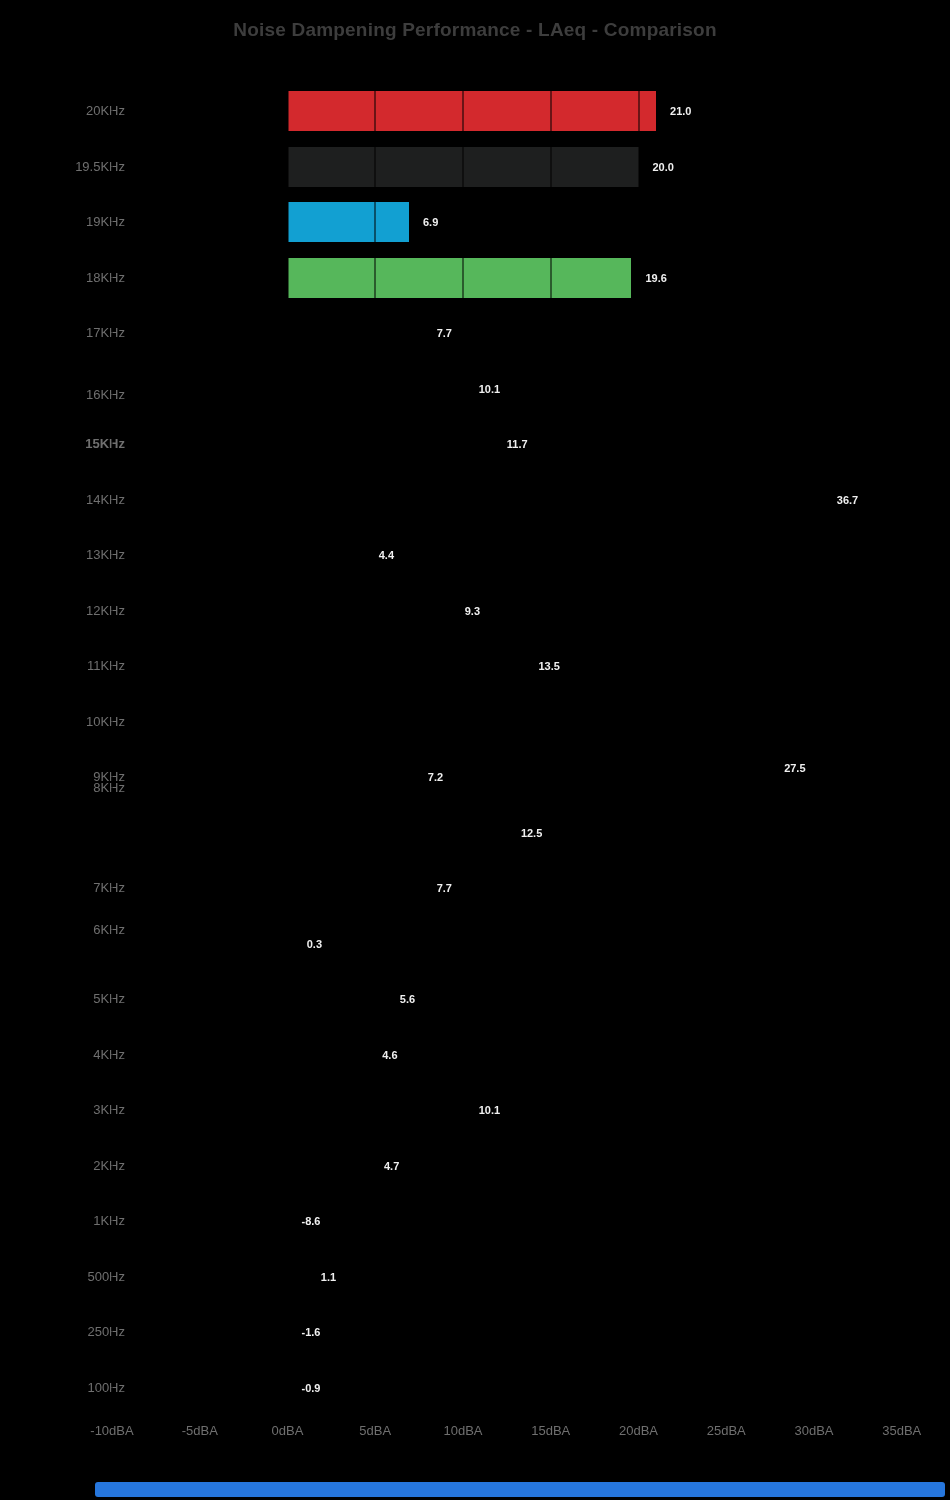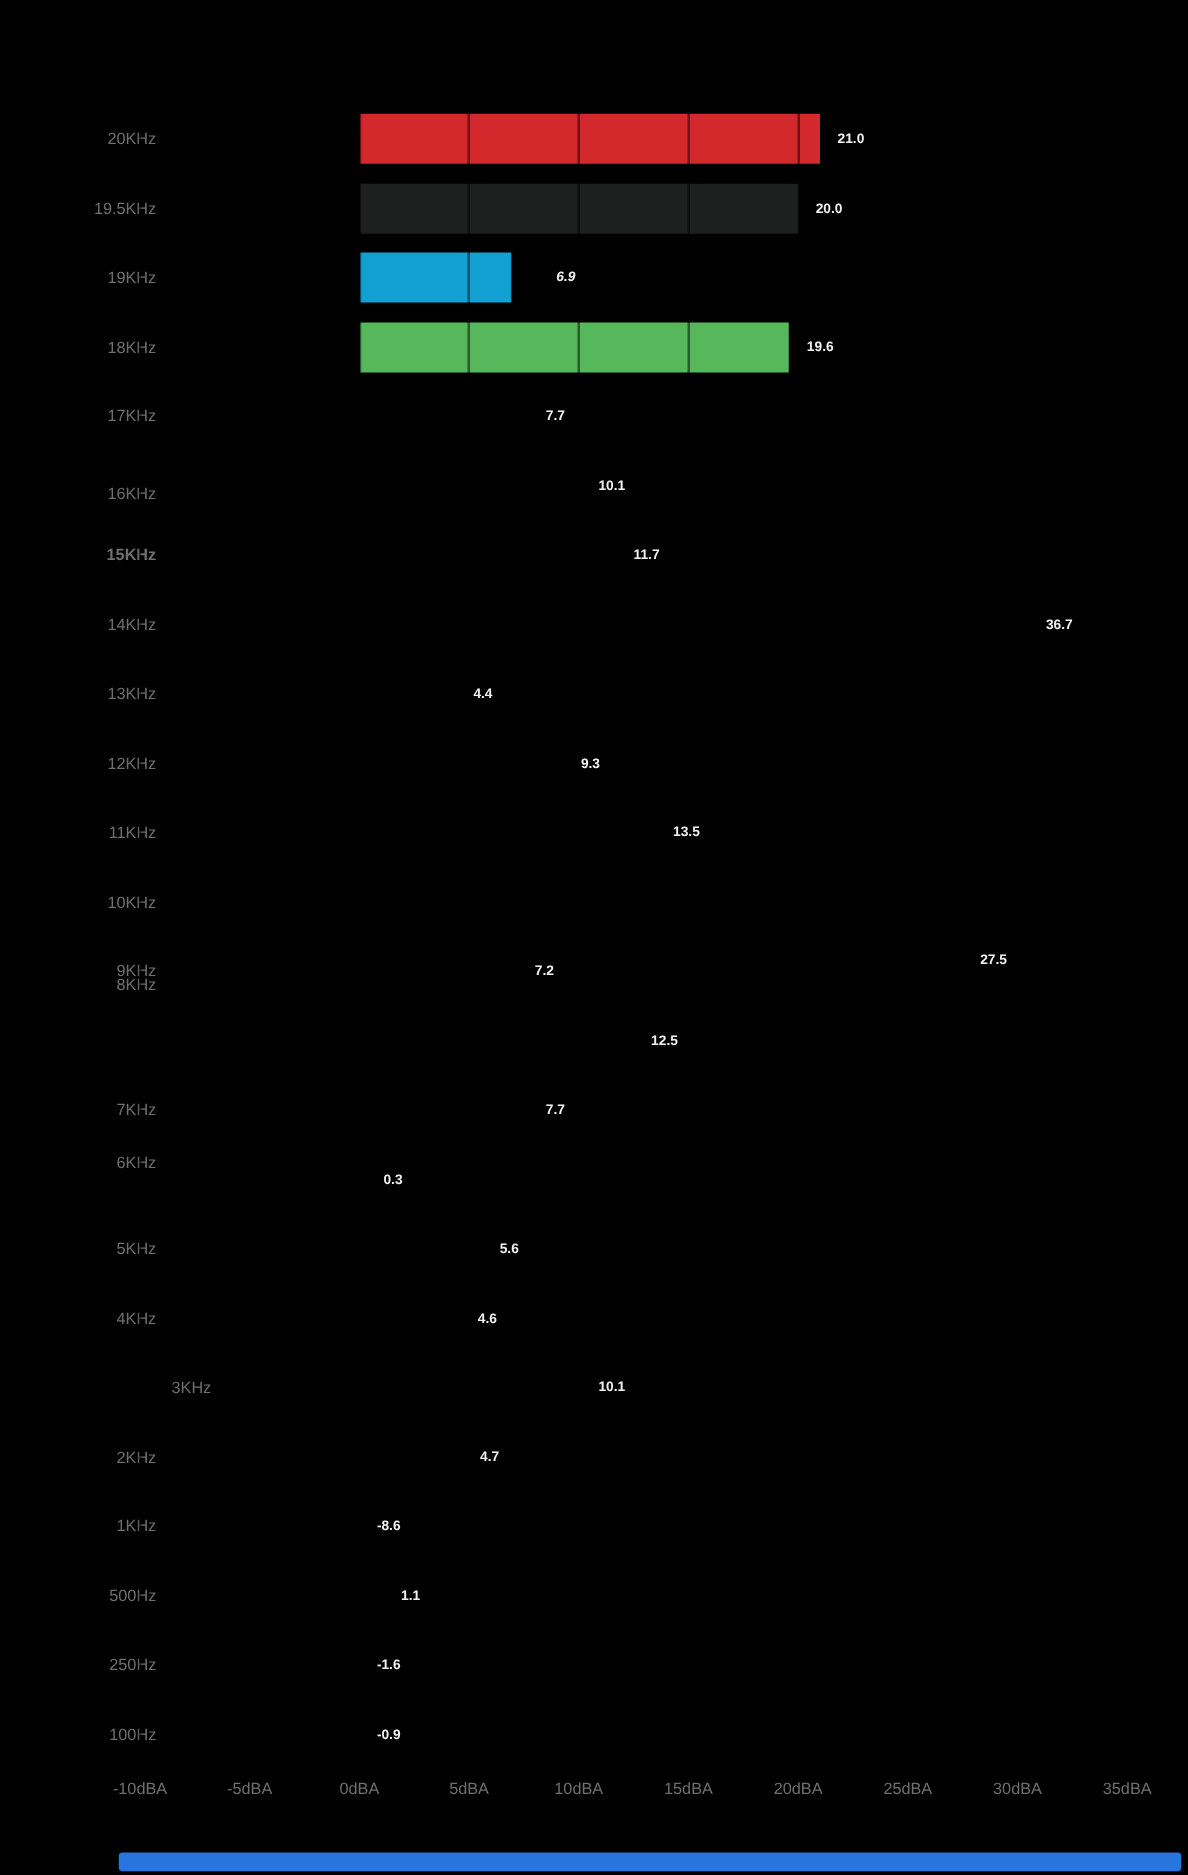--- a/index.html
+++ b/index.html
@@ -36,41 +36,42 @@
   }
   .data-zoom{
     position:absolute;left:95px;top:1482px;width:850px;height:15px;
     border-radius:3px;z-index:5;
   }
 </style>
 </head>
 <body>
 
 <div id="chart-root">
+  <div class="chart-title">Noise Dampening Performance - LAeq - Comparison</div>
   <div id="plot-area"></div>
   <div class="data-zoom" style="background: rgb(38, 118, 221);"></div>
 <div class="gridline" style="left: 111px; top: 84px; height: 1328px;"></div>
     <div class="gridline" style="left: 198.75px; top: 84px; height: 1328px;"></div>
     <div class="gridline" style="left: 286.5px; top: 84px; height: 1328px;"></div>
     <div class="gridline" style="left: 374.25px; top: 84px; height: 1328px;"></div>
     <div class="gridline" style="left: 462px; top: 84px; height: 1328px;"></div>
     <div class="gridline" style="left: 549.75px; top: 84px; height: 1328px;"></div>
     <div class="gridline" style="left: 637.5px; top: 84px; height: 1328px;"></div>
     <div class="gridline" style="left: 725.25px; top: 84px; height: 1328px;"></div>
     <div class="gridline" style="left: 813px; top: 84px; height: 1328px;"></div>
     <div class="gridline" style="left: 900.75px; top: 84px; height: 1328px;"></div>
     <div class="cat-label" style="top: 102px;">20KHz</div>
     <div class="bar" style="left: 287.5px; width: 368.55px; top: 91px; background: rgb(211, 41, 45);"></div>
     <div class="val-label" style="left: 670.05px; top: 104px;">21.0</div>
     <div class="cat-label" style="top: 157.5px;">19.5KHz</div>
     <div class="bar" style="left: 287.5px; width: 351px; top: 146.5px; background: rgb(30, 31, 31);"></div>
     <div class="val-label" style="left: 652.5px; top: 159.5px;">20.0</div>
     <div class="cat-label" style="top: 213px;">19KHz</div>
     <div class="bar" style="left: 287.5px; width: 121.095px; top: 202px; background: rgb(18, 160, 210);"></div>
-    <div class="val-label" style="left: 445px; top: 215px; font-style: italic;">6.9</div>
+    <div class="val-label" style="left: 423px; top: 215px;">6.9</div>
     <div class="cat-label" style="top: 268.5px;">18KHz</div>
     <div class="bar" style="left: 287.5px; width: 343.98px; top: 257.5px; background: rgb(86, 183, 91);"></div>
     <div class="val-label" style="left: 645.48px; top: 270.5px;">19.6</div>
     <div class="cat-label" style="top: 324px;">17KHz</div>
     <div class="bar" style="left: 287.5px; width: 135.135px; top: 313px; background: rgb(0, 0, 0);"></div>
     <div class="val-label" style="left: 436.635px; top: 326px;">7.7</div>
     <div class="cat-label" style="top: 386px;">16KHz</div>
     <div class="bar" style="left: 287.5px; width: 177.255px; top: 368.5px; background: rgb(0, 0, 0);"></div>
     <div class="val-label" style="left: 478.755px; top: 381.5px;">10.1</div>
     <div class="cat-label" style="top: 435px; font-weight: bold;">15KHz</div>
@@ -102,21 +103,21 @@
     <div class="val-label" style="left: 436.635px; top: 881px;">7.7</div>
     <div class="cat-label" style="top: 921px;">6KHz</div>
     <div class="bar" style="left: 287.5px; width: 5.265px; top: 923.5px; background: rgb(0, 0, 0);"></div>
     <div class="val-label" style="left: 306.765px; top: 936.5px;">0.3</div>
     <div class="cat-label" style="top: 990px;">5KHz</div>
     <div class="bar" style="left: 287.5px; width: 98.28px; top: 979px; background: rgb(0, 0, 0);"></div>
     <div class="val-label" style="left: 399.78px; top: 992px;">5.6</div>
     <div class="cat-label" style="top: 1045.5px;">4KHz</div>
     <div class="bar" style="left: 287.5px; width: 80.73px; top: 1034.5px; background: rgb(0, 0, 0);"></div>
     <div class="val-label" style="left: 382.23px; top: 1047.5px;">4.6</div>
-    <div class="cat-label" style="top: 1101px; margin-left: 44px;">3KHz</div>
+    <div class="cat-label" style="top: 1101px;">3KHz</div>
     <div class="bar" style="left: 287.5px; width: 177.255px; top: 1090px; background: rgb(0, 0, 0);"></div>
     <div class="val-label" style="left: 478.755px; top: 1103px;">10.1</div>
     <div class="cat-label" style="top: 1156.5px;">2KHz</div>
     <div class="bar" style="left: 287.5px; width: 82.485px; top: 1145.5px; background: rgb(0, 0, 0);"></div>
     <div class="val-label" style="left: 383.985px; top: 1158.5px;">4.7</div>
     <div class="cat-label" style="top: 1212px;">1KHz</div>
     <div class="bar" style="left: 136.57px; width: 150.93px; top: 1201px; background: rgb(0, 0, 0);"></div>
     <div class="val-label" style="left: 301.5px; top: 1214px;">-8.6</div>
     <div class="cat-label" style="top: 1267.5px;">500Hz</div>
     <div class="bar" style="left: 287.5px; width: 19.305px; top: 1256.5px; background: rgb(0, 0, 0);"></div>

